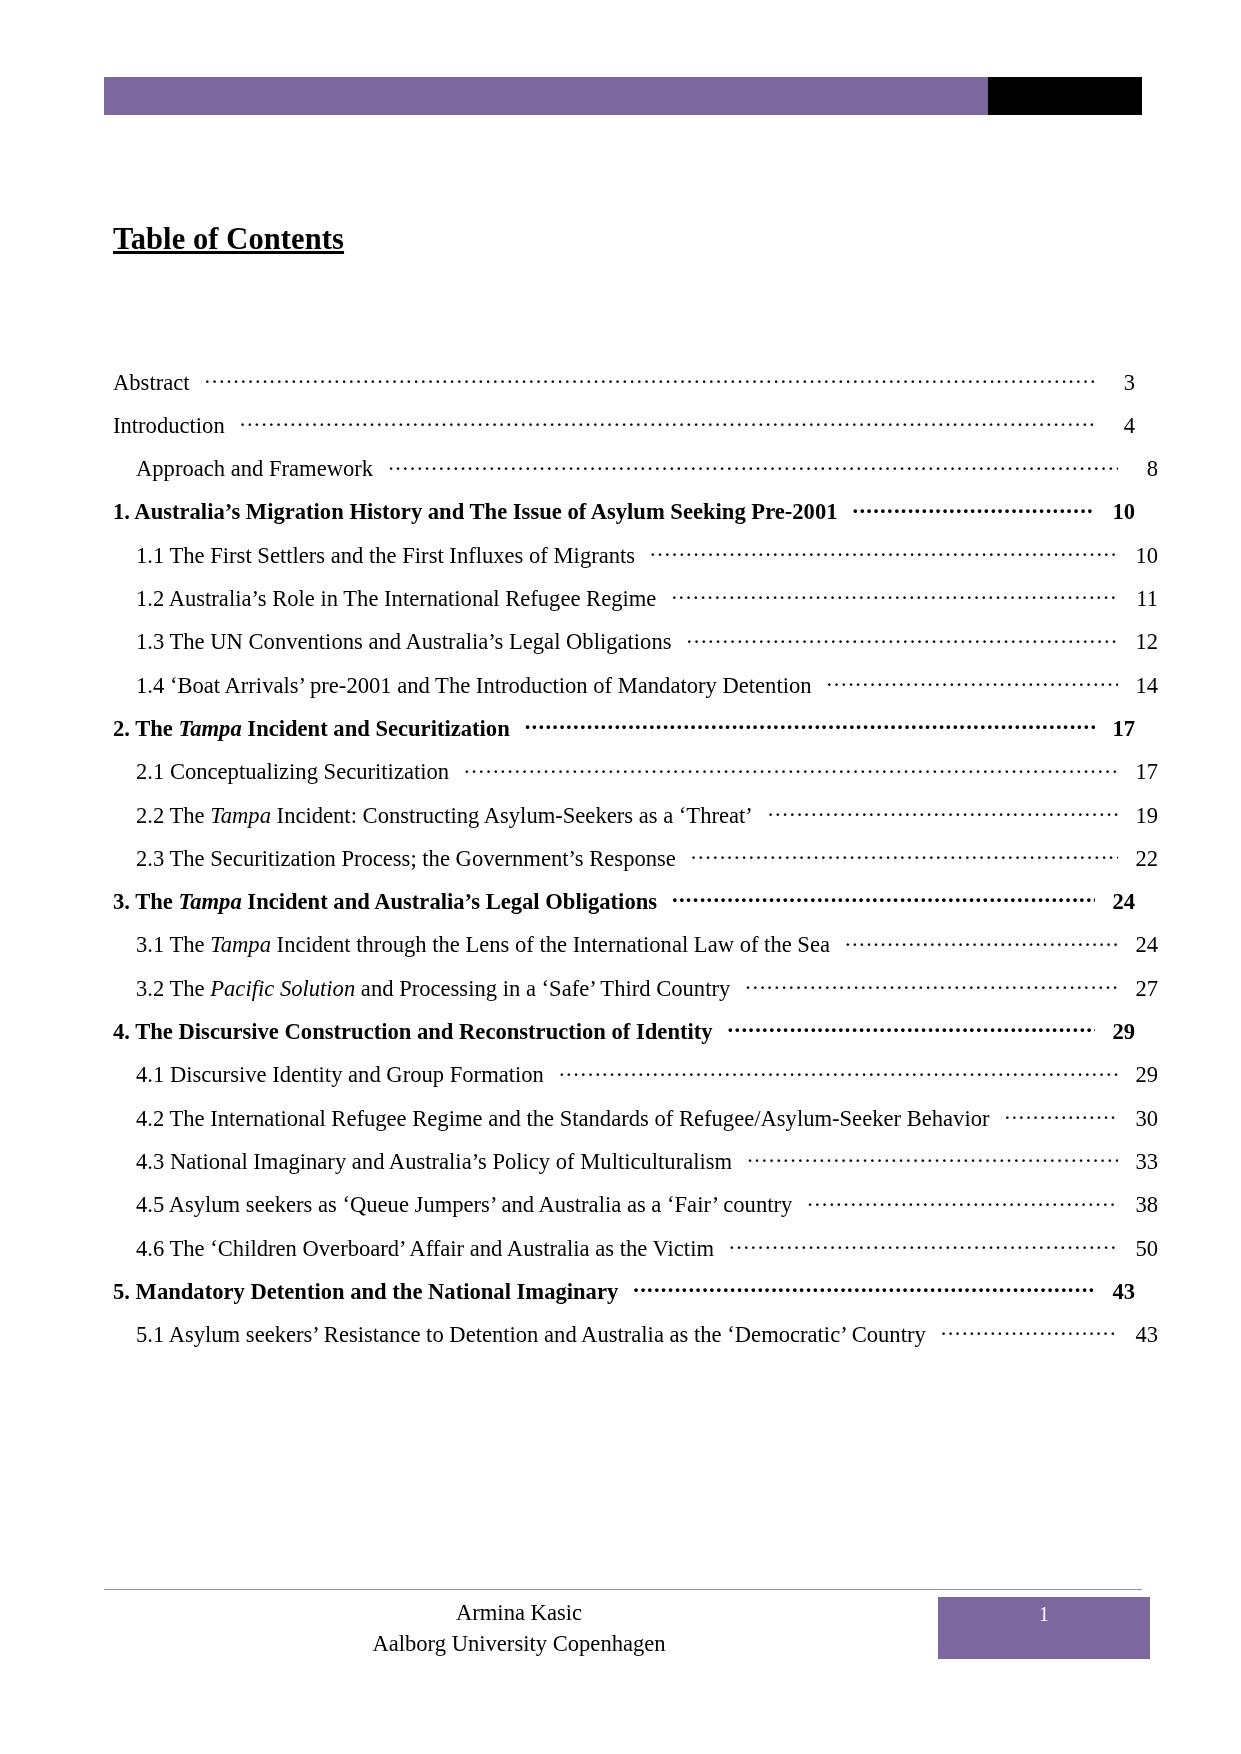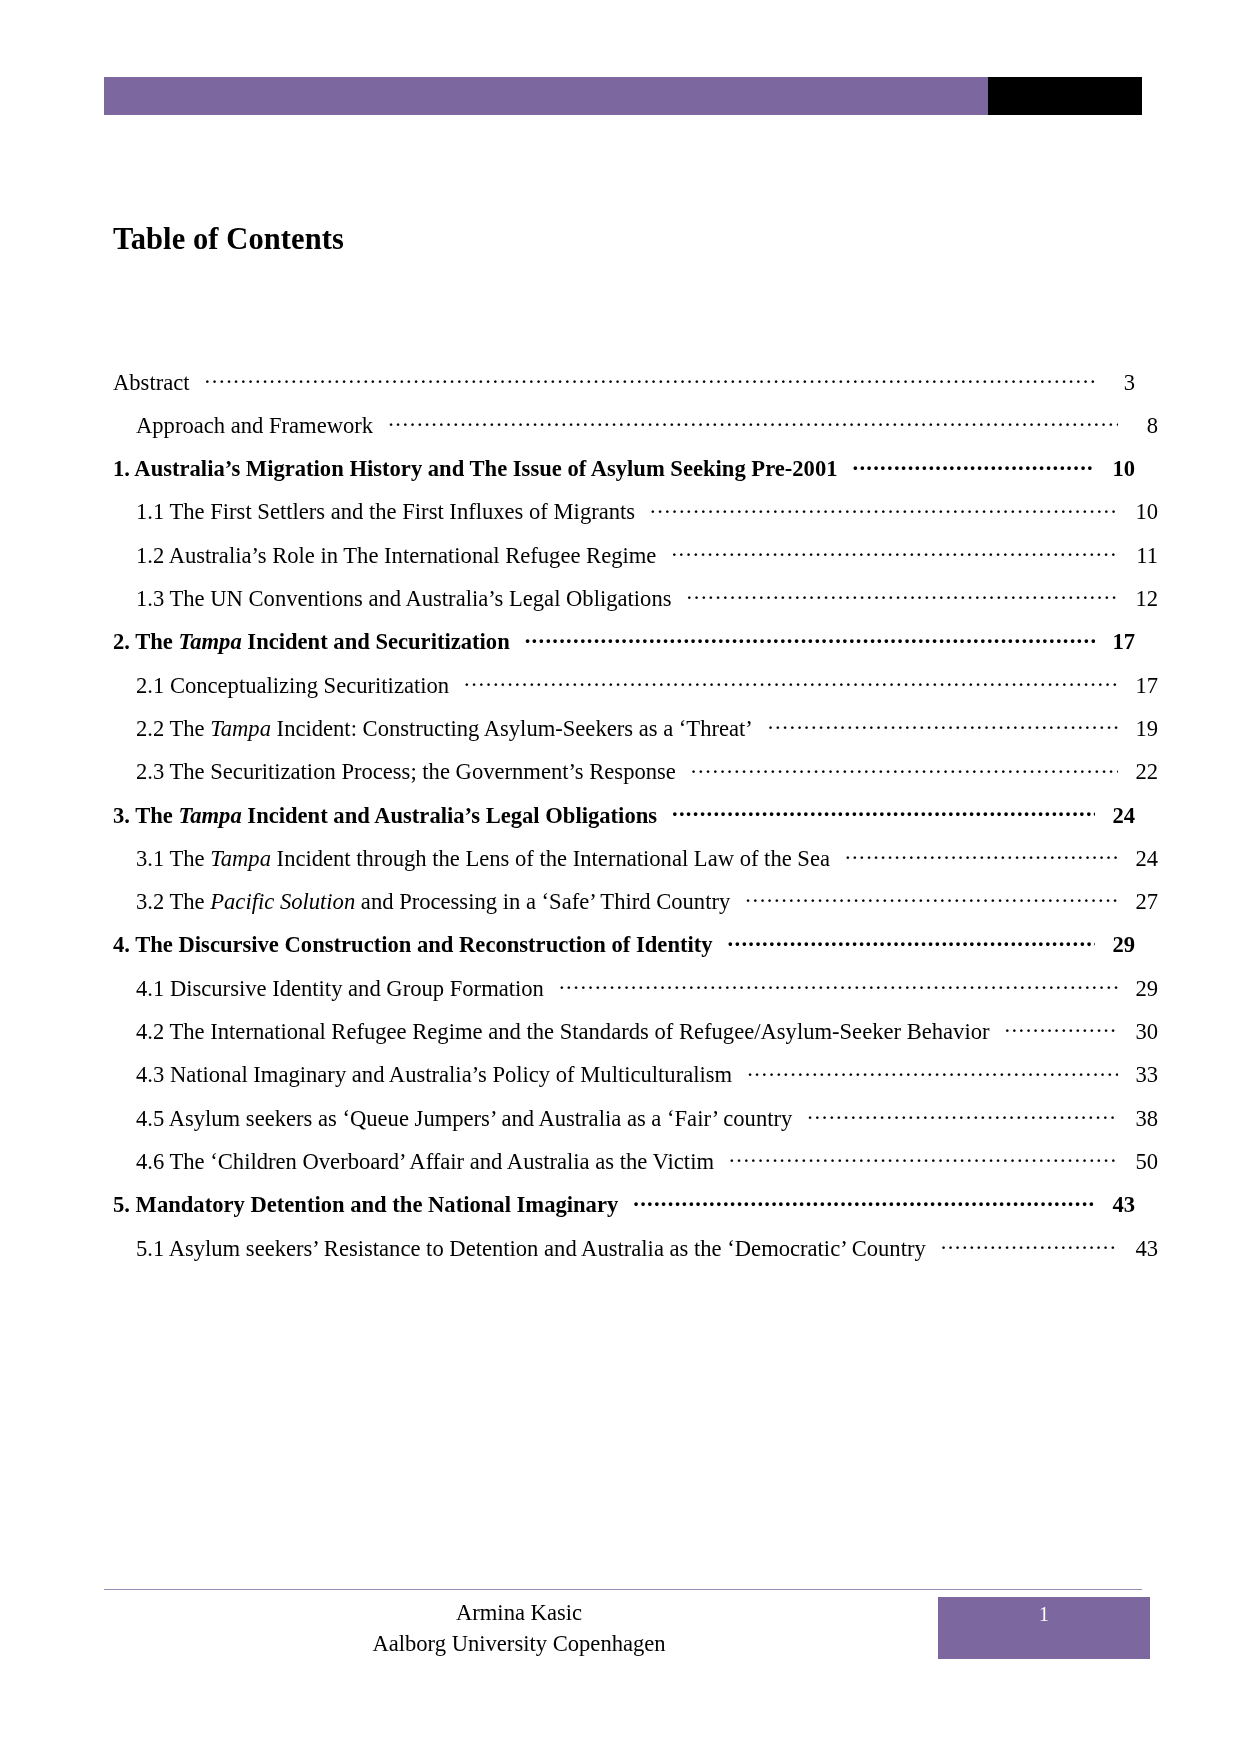--- a/index.html
+++ b/index.html
@@ -40,20 +40,21 @@
   
   .page-title {
     position: absolute;
     left: 113px;
     top: 223px;
     font-size: 30.5px;
     font-weight: bold;
     letter-spacing: 0.1px;
     color: #000000;
     line-height: 1.1;
+    text-decoration: underline;
   }
 
   
   .toc {
     position: absolute;
     left: 113px;
     top: 367px;
     width: 1022px;
   }
   .toc-row {
@@ -167,20 +168,25 @@
   </div>
 
   <div class="page-title">Table of Contents</div>
 
   <div class="toc" id="toc-container">
       <div class="toc-row lvl0">
         <span class="toc-label">Abstract</span>
         <span class="toc-leader"></span>
         <span class="toc-page">3</span>
       </div>
+      <div class="toc-row lvl0">
+        <span class="toc-label">Introduction</span>
+        <span class="toc-leader"></span>
+        <span class="toc-page">4</span>
+      </div>
       <div class="toc-row lvl2">
         <span class="toc-label">Approach and Framework</span>
         <span class="toc-leader"></span>
         <span class="toc-page">8</span>
       </div>
       <div class="toc-row lvl1">
         <span class="toc-label">1. Australia’s Migration History and The Issue of Asylum Seeking Pre-2001</span>
         <span class="toc-leader"></span>
         <span class="toc-page">10</span>
       </div>
@@ -191,20 +197,25 @@
       </div>
       <div class="toc-row lvl2">
         <span class="toc-label">1.2 Australia’s Role in The International Refugee Regime</span>
         <span class="toc-leader"></span>
         <span class="toc-page">11</span>
       </div>
       <div class="toc-row lvl2">
         <span class="toc-label">1.3 The UN Conventions and Australia’s Legal Obligations</span>
         <span class="toc-leader"></span>
         <span class="toc-page">12</span>
+      </div>
+      <div class="toc-row lvl2">
+        <span class="toc-label">1.4 ‘Boat Arrivals’ pre-2001 and The Introduction of Mandatory Detention</span>
+        <span class="toc-leader"></span>
+        <span class="toc-page">14</span>
       </div>
       <div class="toc-row lvl1">
         <span class="toc-label">2. The <i>Tampa</i> Incident and Securitization</span>
         <span class="toc-leader"></span>
         <span class="toc-page">17</span>
       </div>
       <div class="toc-row lvl2">
         <span class="toc-label">2.1 Conceptualizing Securitization</span>
         <span class="toc-leader"></span>
         <span class="toc-page">17</span>

